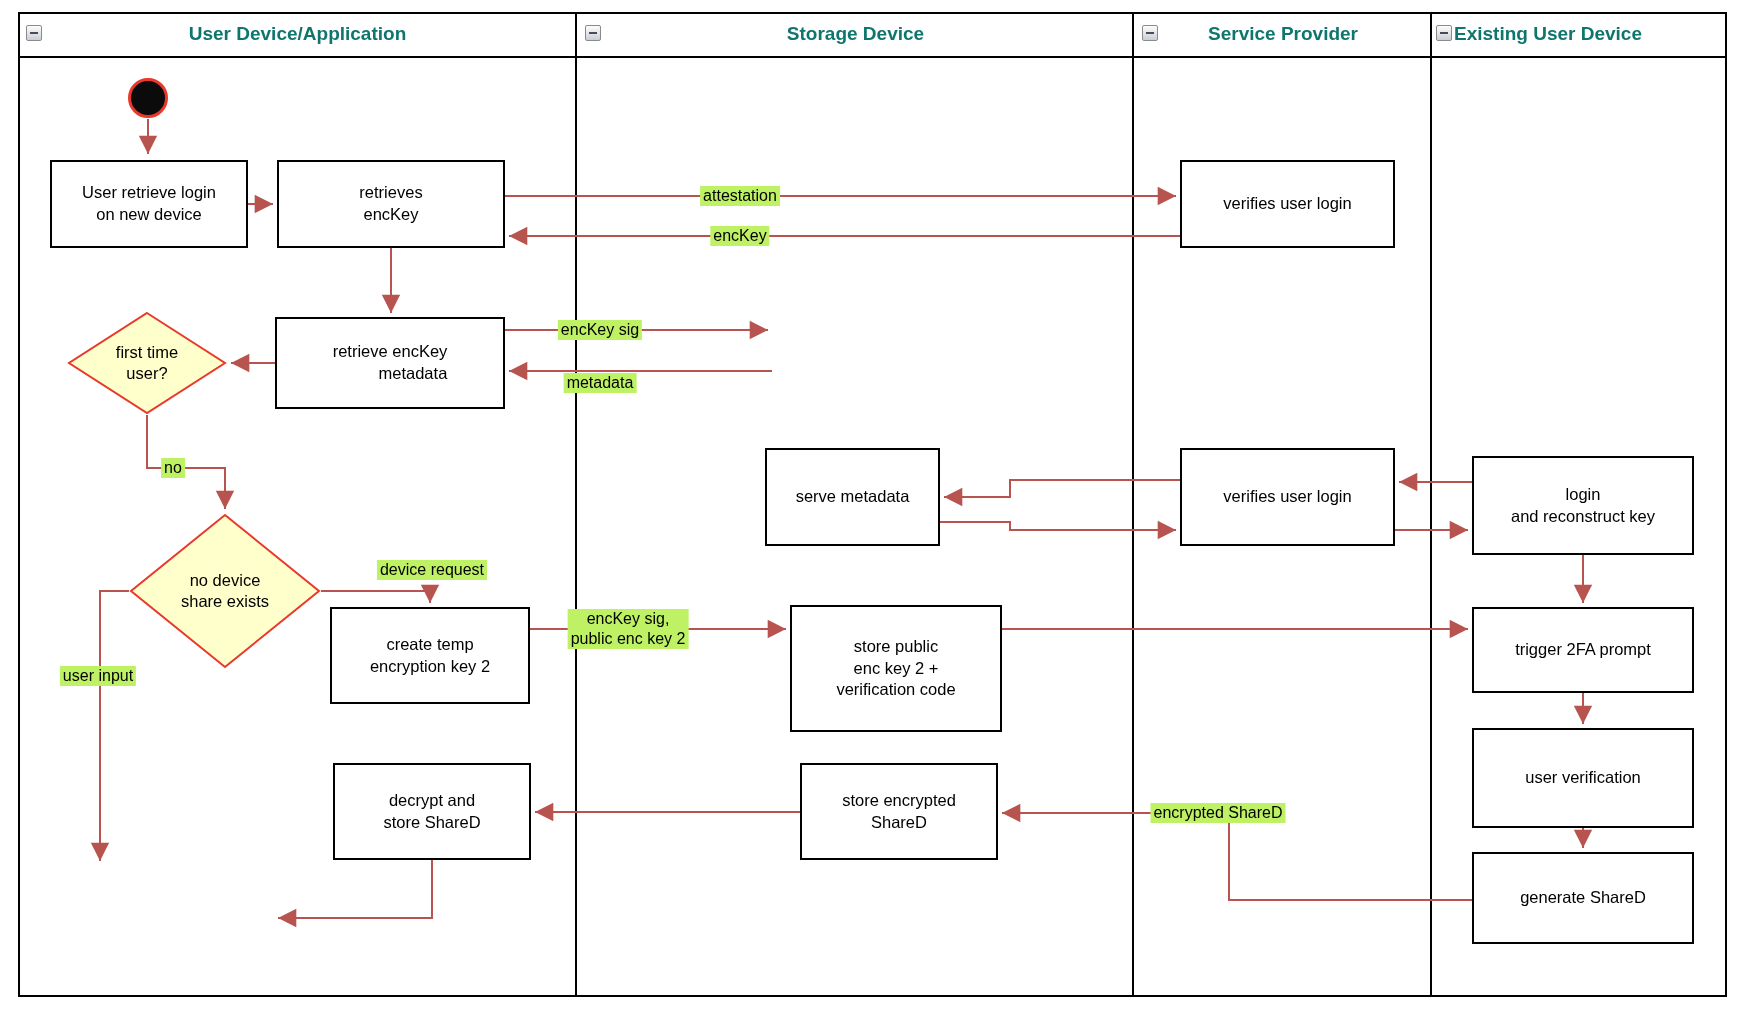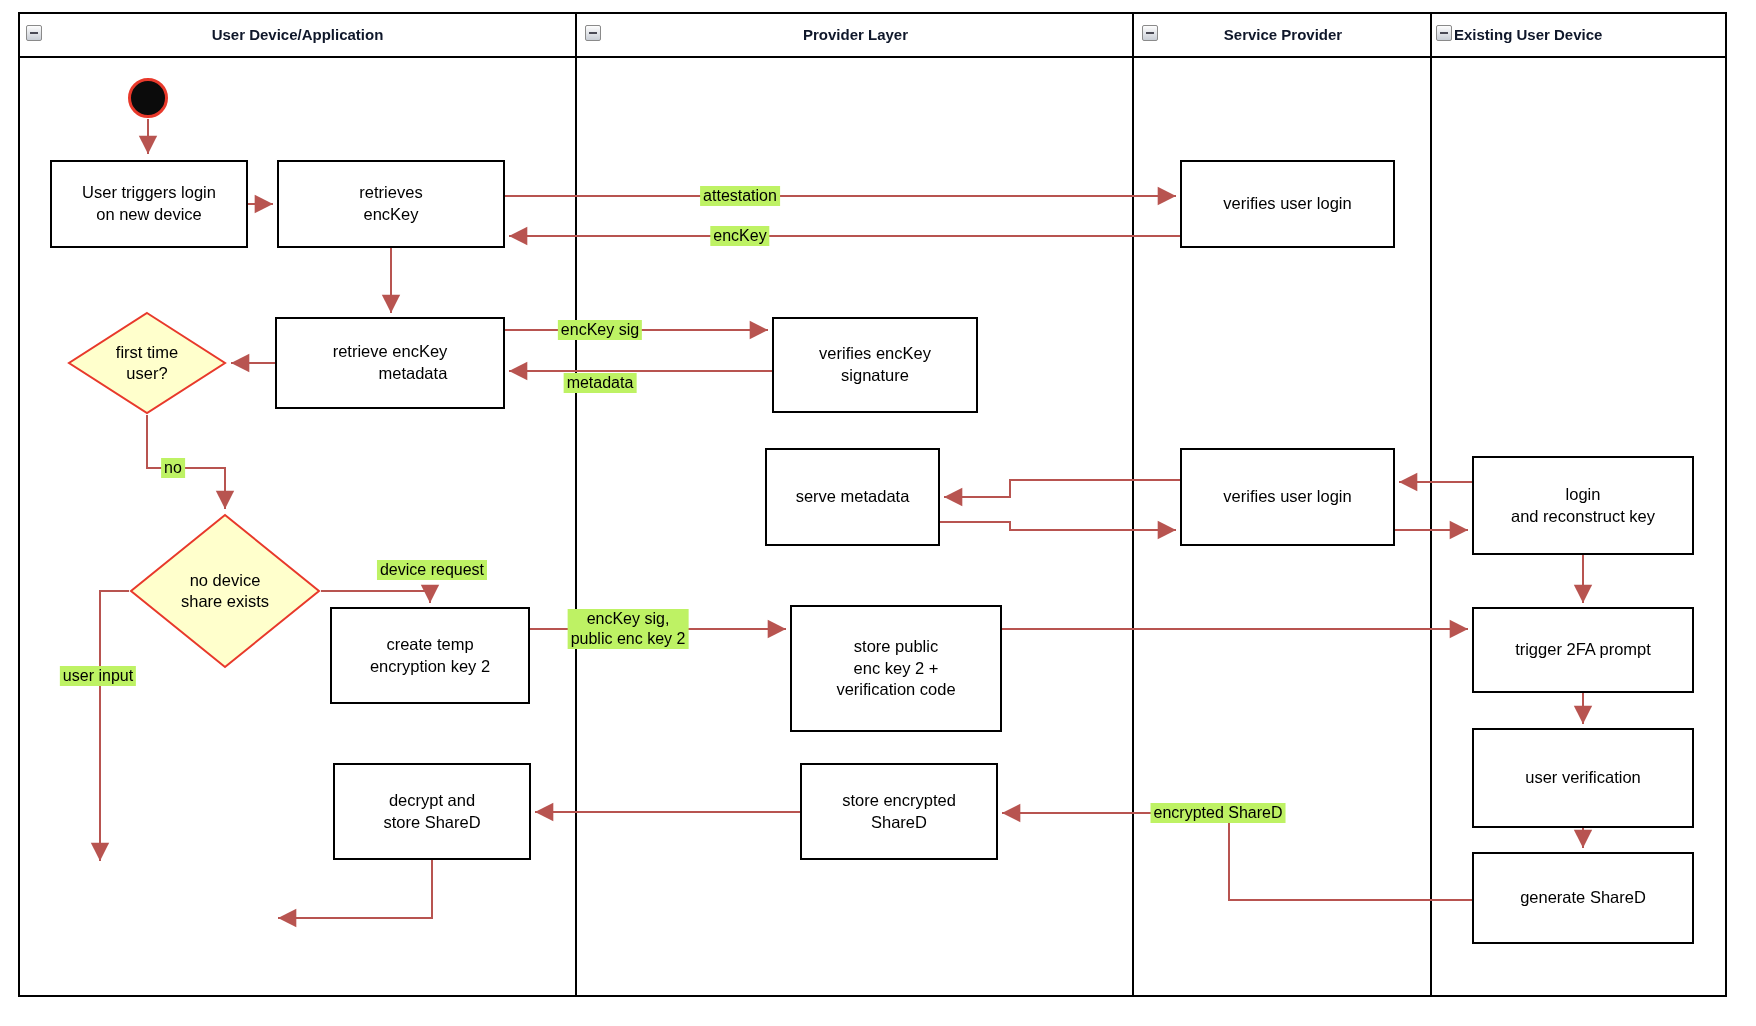--- a/index.html
+++ b/index.html
@@ -2,21 +2,21 @@
 <html style="--c-arrow: #b85450; --c-decision_fill: #ffffcc; --c-decision_border: #e8392b; --c-node_fill: #ffffff; --c-node_border: #000000; --c-start_fill: #0b0b0b;"><head>
 <meta charset="utf-8">
 <style>
   html,body{margin:0;padding:0;background:#ffffff;}
   #canvas{position:relative;width:1756px;height:1026px;background:#fff;
           font-family:"Liberation Sans","DejaVu Sans",sans-serif;overflow:hidden;}
   .frame{position:absolute;border:2px solid #000;box-sizing:border-box;background:transparent;}
   .hline{position:absolute;height:2px;background:#000;}
   .vline{position:absolute;width:2px;background:#000;}
   .lane-header{position:absolute;top:12px;height:44px;display:flex;align-items:center;justify-content:center;}
-  .lane-title{font-size:15px;font-weight:bold;color:#0f172a;white-space:nowrap;}
+  .lane-title{font-size:19px;font-weight:bold;color:#0f766e;white-space:nowrap;}
   .collapse{position:absolute;left:8px;top:13px;width:16px;height:16px;border:1px solid #8a8a8a;
             background:linear-gradient(#fdfdfd,#c9ced6);box-sizing:border-box;
             display:flex;align-items:center;justify-content:center;border-radius:2px;}
   .collapse .minus{width:8px;height:2px;background:#4a4a55;}
   .node{position:absolute;background:#fff;border:2px solid #000;box-sizing:border-box;
         display:flex;align-items:center;justify-content:center;text-align:center;
         font-size:16.5px;color:#000;white-space:pre-line;line-height:1.32;z-index:10;}
   .decision{position:absolute;z-index:9;}
   .decision svg{position:absolute;left:0;top:0;}
   .decision .dlabel{position:absolute;left:0;top:0;width:100%;height:100%;display:flex;
@@ -44,21 +44,21 @@
   <div class="lane-header" style="left:18px;width:559px;">
     <div class="collapse">
         <div class="minus"></div>
       </div>
     <span class="lane-title">User Device/Application</span>
   </div>
   <div class="lane-header" style="left:577px;width:557px;">
     <div class="collapse">
         <div class="minus"></div>
       </div>
-    <span class="lane-title">Provider Layer</span>
+    <span class="lane-title">Storage Device</span>
   </div>
   <div class="lane-header" style="left:1134px;width:298px;">
     <div class="collapse">
         <div class="minus"></div>
       </div>
     <span class="lane-title">Service Provider</span>
   </div>
   <div class="lane-header" style="left:1432px;width:295px;justify-content:flex-start;">
     <div class="collapse" style="left:4px;">
         <div class="minus"></div>
@@ -92,21 +92,21 @@
     <path class="edge" d="M1583,555 V603" marker-end="url(#arr)"></path>
     <path class="edge" d="M1583,693 V724" marker-end="url(#arr)"></path>
     <path class="edge" d="M1583,828 V848" marker-end="url(#arr)"></path>
     <path class="edge" d="M1472,900 H1229 V813 H1002" marker-end="url(#arr)"></path>
     <path class="edge" d="M800,812 H535" marker-end="url(#arr)"></path>
     <path class="edge" d="M432,860 V918 H278" marker-end="url(#arr)"></path>
   </svg>
 
   <div class="start-node" style="left:128px;top:78px;"></div>
 
-  <div class="node" style="left:50px;top:160px;width:198px;height:88px;">User triggers login
+  <div class="node" style="left:50px;top:160px;width:198px;height:88px;">User retrieve login
 on new device</div>
   <div class="node" style="left:277px;top:160px;width:228px;height:88px;">retrieves
 encKey</div>
   <div class="node" style="left:275px;top:317px;width:230px;height:92px;text-align:right;">retrieve encKey
 metadata</div>
 
   <div class="decision" style="left:67px;top:311px;width:160px;height:104px;">
     <svg width="160" height="104">
         <polygon points="80,2 158,52 80,102 2,52" style="fill:var(--c-decision_fill,#ffffcc);stroke:var(--c-decision_border,#e8392b);stroke-width:2;"></polygon>
       </svg>
@@ -120,22 +120,20 @@
       </svg>
     <div class="dlabel">no device
 share exists</div>
   </div>
 
   <div class="node" style="left:330px;top:607px;width:200px;height:97px;">create temp
 encryption key 2</div>
   <div class="node" style="left:333px;top:763px;width:198px;height:97px;">decrypt and
 store ShareD</div>
 
-  <div class="node" style="left:772px;top:317px;width:206px;height:96px;">verifies encKey
-signature</div>
   <div class="node" style="left:765px;top:448px;width:175px;height:98px;">serve metadata</div>
   <div class="node" style="left:790px;top:605px;width:212px;height:127px;">store public
 enc key 2 +
 verification code</div>
   <div class="node" style="left:800px;top:763px;width:198px;height:97px;">store encrypted
 ShareD</div>
 
   <div class="node" style="left:1180px;top:160px;width:215px;height:88px;">verifies user login</div>
   <div class="node" style="left:1180px;top:448px;width:215px;height:98px;">verifies user login</div>
 

